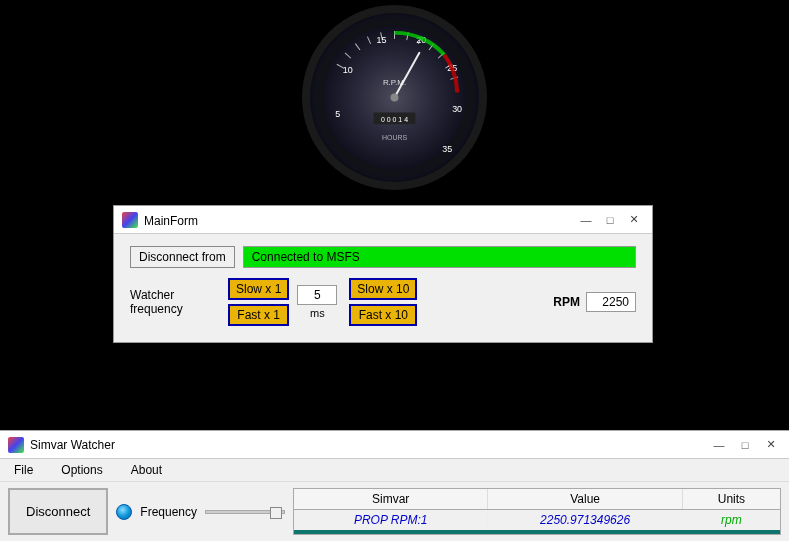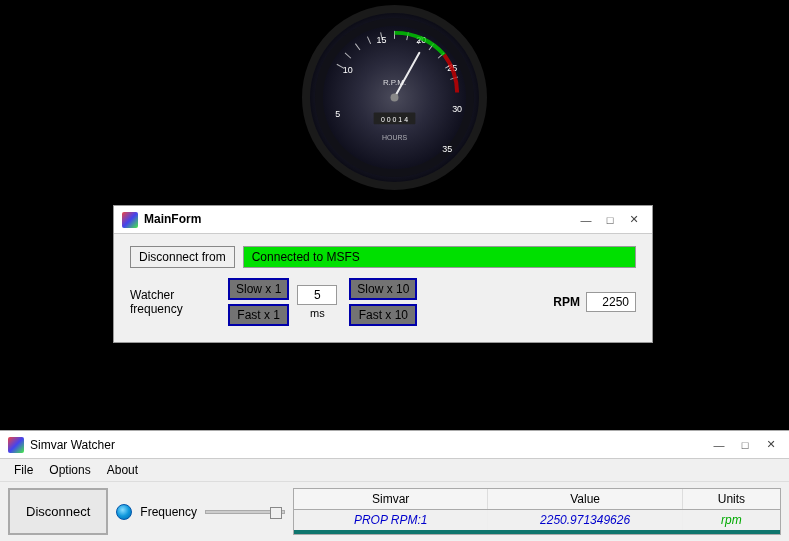--- a/index.html
+++ b/index.html
@@ -58,23 +58,22 @@
       padding: 4px 8px;
       display: flex;
       align-items: center;
       justify-content: space-between;
       border-bottom: 1px solid #ccc;
       height: 28px;
     }
 
     .titlebar-left {
       display: flex;
-      align-items: flex-start;
+      align-items: flex-end;
       gap: 6px;
-      font-weight: bold;
     }
 
     .app-icon-small {
       width: 16px;
       height: 16px;
       background: linear-gradient(135deg, #e44, #44e, #4e4);
       border-radius: 2px;
       display: flex;
       align-items: center;
       justify-content: center;
@@ -145,21 +144,21 @@
       width: 90px;
     }
 
     .freq-buttons-group {
       display: flex;
       flex-direction: column;
       gap: 4px;
     }
 
     .freq-btn {
-      background: #737373;
+      background: #eab308;
       border: 2px solid #0000aa;
       padding: 2px 6px;
       font-size: 12px;
       cursor: pointer;
       min-width: 60px;
       text-align: center;
     }
 
     .ms-container {
       display: flex;
@@ -236,21 +235,21 @@
       gap: 6px;
     }
 
     .taskbar-title-right {
       display: flex;
       gap: 6px;
     }
 
     .taskbar-menus {
       display: flex;
-      gap: 4px;
+      gap: 16px;
       padding: 2px 8px;
       border-bottom: 1px solid #ddd;
       background: #f0f0f0;
     }
 
     .menu-item {
       font-size: 12px;
       padding: 2px 6px;
       cursor: pointer;
       color: #000;

